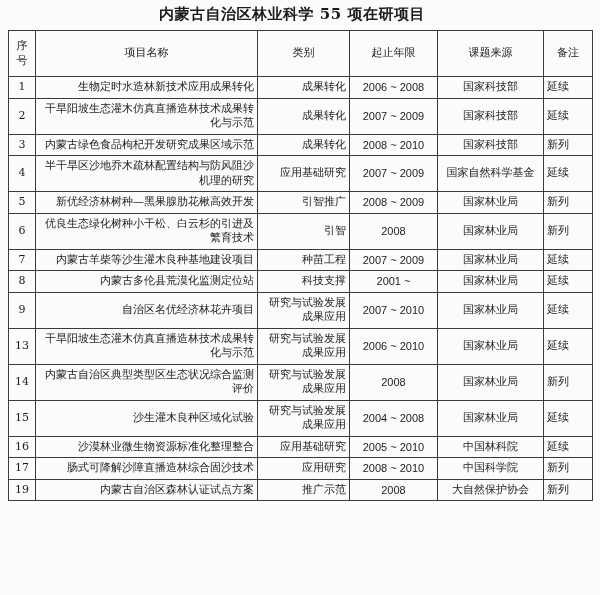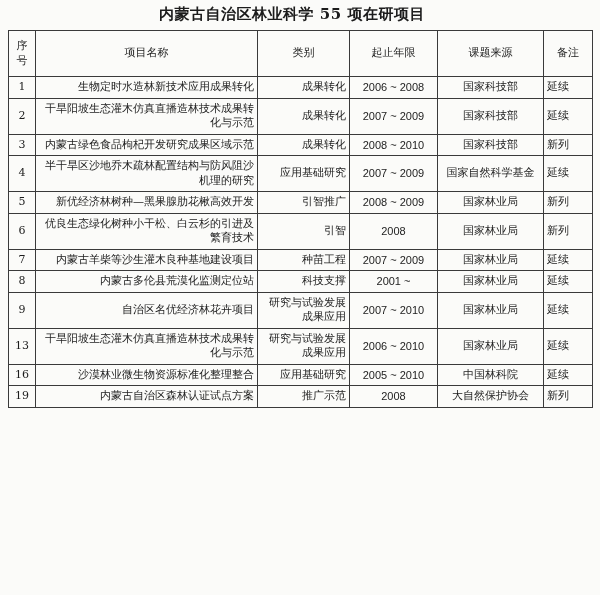--- a/index.html
+++ b/index.html
@@ -150,28 +150,52 @@
       </tr>
       <tr>
         <td class="c-seq">13</td>
         <td class="c-name">干旱阳坡生态灌木仿真直播造林技术成果转化与示范</td>
         <td class="c-cat">研究与试验发展成果应用</td>
         <td class="c-years">2006 ~ 2010</td>
         <td class="c-source">国家林业局</td>
         <td class="c-note">延续</td>
       </tr>
       <tr>
+        <td class="c-seq">14</td>
+        <td class="c-name">内蒙古自治区典型类型区生态状况综合监测评价</td>
+        <td class="c-cat">研究与试验发展成果应用</td>
+        <td class="c-years">2008</td>
+        <td class="c-source">国家林业局</td>
+        <td class="c-note">新列</td>
+      </tr>
+      <tr>
+        <td class="c-seq">15</td>
+        <td class="c-name">沙生灌木良种区域化试验</td>
+        <td class="c-cat">研究与试验发展成果应用</td>
+        <td class="c-years">2004 ~ 2008</td>
+        <td class="c-source">国家林业局</td>
+        <td class="c-note">延续</td>
+      </tr>
+      <tr>
         <td class="c-seq">16</td>
         <td class="c-name">沙漠林业微生物资源标准化整理整合</td>
         <td class="c-cat">应用基础研究</td>
         <td class="c-years">2005 ~ 2010</td>
         <td class="c-source">中国林科院</td>
         <td class="c-note">延续</td>
       </tr>
       <tr>
+        <td class="c-seq">17</td>
+        <td class="c-name">肠式可降解沙障直播造林综合固沙技术</td>
+        <td class="c-cat">应用研究</td>
+        <td class="c-years">2008 ~ 2010</td>
+        <td class="c-source">中国科学院</td>
+        <td class="c-note">新列</td>
+      </tr>
+      <tr>
         <td class="c-seq">19</td>
         <td class="c-name">内蒙古自治区森林认证试点方案</td>
         <td class="c-cat">推广示范</td>
         <td class="c-years">2008</td>
         <td class="c-source">大自然保护协会</td>
         <td class="c-note">新列</td>
       </tr>
 
     </tbody>
   </table>

